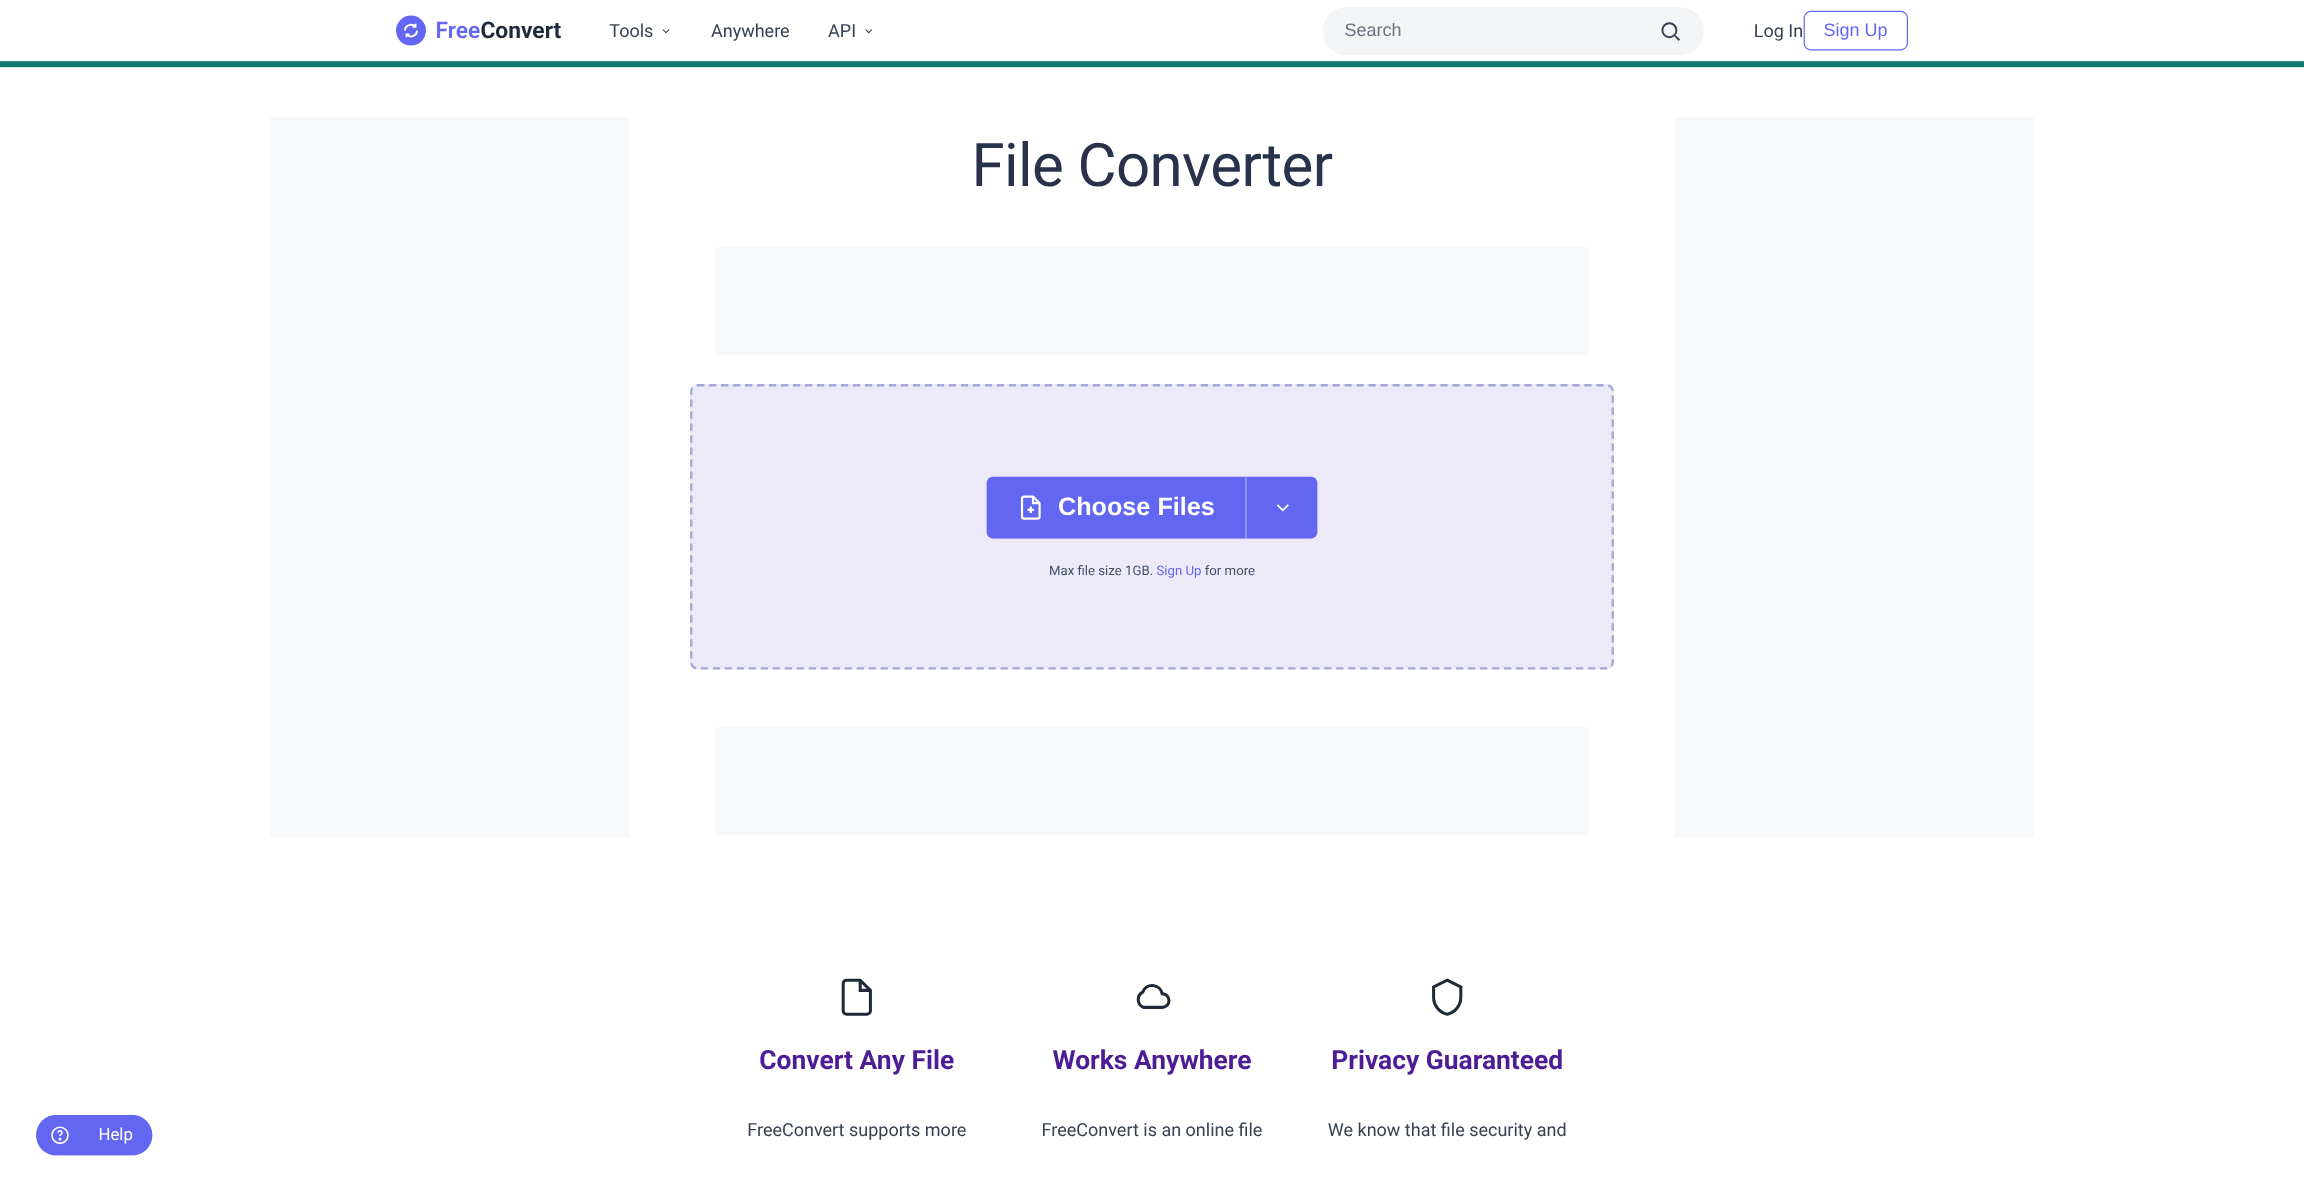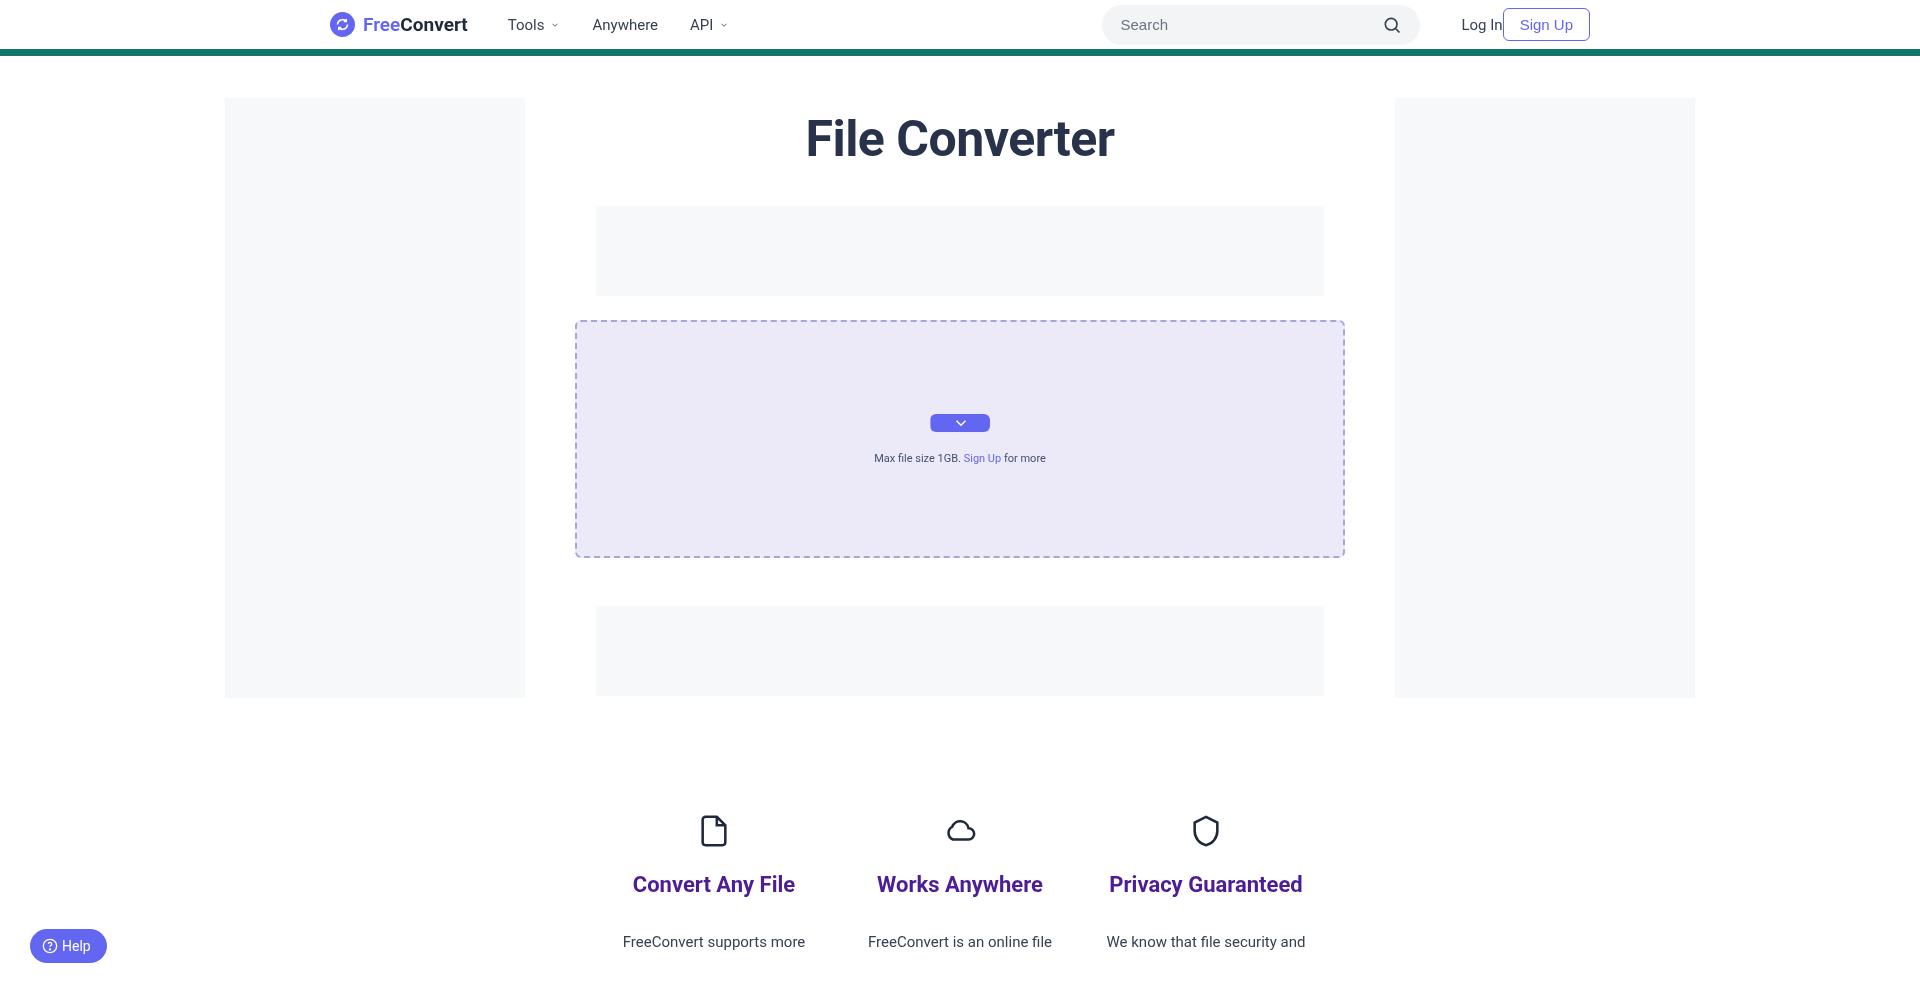--- a/index.html
+++ b/index.html
@@ -8,21 +8,21 @@
   background: #ffffff;
   color: #1e2a3a;
   width: 1920px;
   height: 993px;
   overflow: hidden;
 }
 
 
 .header {
   height: 56px;
-  border-bottom: 7px solid #0f766e;
+  border-bottom: 5px solid #0f766e;
   display: flex;
   align-items: center;
   padding: 0 0;
 }
 .header-inner {
   width: 100%;
   max-width: 1260px;
   margin: 0 auto;
   display: flex;
   align-items: center;
@@ -89,21 +89,21 @@
 }
 .center-col {
   width: 770px;
   margin: 0 50px;
   display: flex;
   flex-direction: column;
   align-items: center;
 }
 .page-title {
   font-size: 50px;
-  font-weight: 700;
+  font-weight: 400;
   color: #28334b;
   letter-spacing: -0.5px;
   margin-top: 12px;
 }
 .page-subtitle {
   font-size: 17px;
   color: #374151;
   margin-top: 18px;
 }
 .mid-ad {
@@ -206,21 +206,21 @@
 .help-pill {
   position: fixed;
   left: 30px;
   bottom: 30px;
   background: #6366f1;
   color: #fff;
   border-radius: 18px;
   padding: 9px 16px 9px 12px;
   display: flex;
   align-items: flex-end;
-  gap: 4px;
+  gap: 24px;
   font-size: 14px;
   cursor: pointer;
 }
 .help-pill svg { width: 16px; height: 16px; }
 </style>
 </head>
 <body>
 
 <div class="header">
   <div class="header-inner">
@@ -269,20 +269,28 @@
 <div class="main-wrap">
   <div class="side-ad"></div>
 
   <div class="center-col">
     <h1 class="page-title">File Converter</h1>
 
     <div class="mid-ad"></div>
 
     <div class="dropzone">
       <div class="choose-wrap">
+        <button class="choose-main">
+          <svg viewBox="0 0 24 24" fill="none" stroke="currentColor" stroke-width="2">
+            <path d="M14 2H6a2 2 0 0 0-2 2v16a2 2 0 0 0 2 2h12a2 2 0 0 0 2-2V8z"></path>
+            <path d="M14 2v6h6"></path>
+            <path d="M12 11v6M9 14h6"></path>
+          </svg>
+          <span>Choose Files</span>
+        </button>
         <button class="choose-dropdown">
           <svg viewBox="0 0 24 24" fill="none" stroke="currentColor" stroke-width="2">
               <path d="M6 9l6 6 6-6"></path>
             </svg>
         </button>
       </div>
       <p class="size-note">
         <span>Max file size 1GB. </span><a href="#">Sign Up</a><span> for more</span>
       </p>
     </div>

